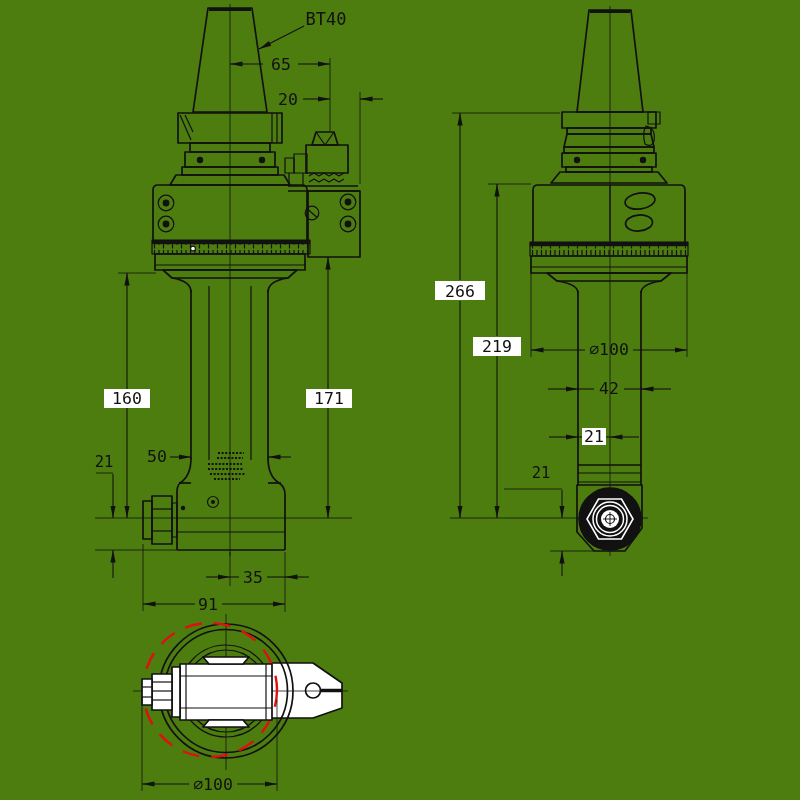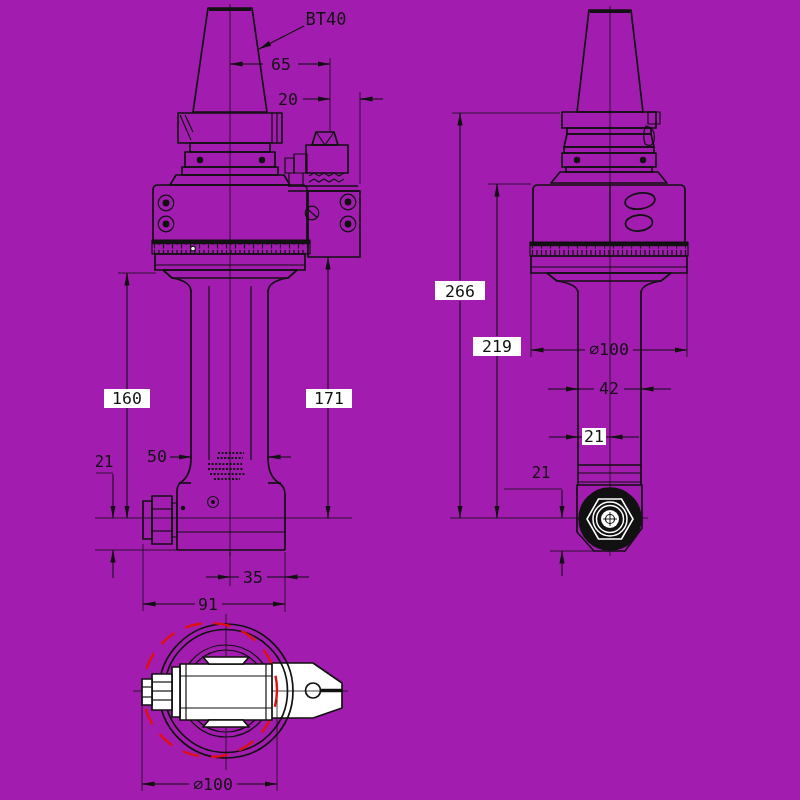--- a/index.html
+++ b/index.html
@@ -1,16 +1,16 @@
 <!DOCTYPE html>
 <html><head>
 <meta charset="utf-8">
 <style>
   html,body{margin:0;padding:0;background:#ffffff;}
-  .stage{width:800px;height:800px;background:#a21caf;position:relative;}
+  .stage{width:800px;height:800px;background:#4d7c0f;position:relative;}
   svg{display:block;}
   .o{stroke:#111;stroke-width:1.7;fill:none;stroke-linejoin:round;}
   .ow{stroke:#111;stroke-width:1.7;fill:#fff;stroke-linejoin:round;}
   .m{stroke:#111;stroke-width:1.2;fill:none;stroke-linejoin:round;}
   .t{stroke:#111;stroke-width:0.8;fill:none;}
   .d{stroke:#111;stroke-width:1.05;fill:none;}
   .blk{fill:#111;stroke:none;}
   .lbl{font-family:"DejaVu Sans Mono","Liberation Mono",monospace;font-size:16.5px;fill:#111;text-anchor:middle;}
   .lblbg{fill:#fff;stroke:none;}
   .eng{stroke:#111;stroke-width:2;stroke-dasharray:2 1.6;fill:none;}

